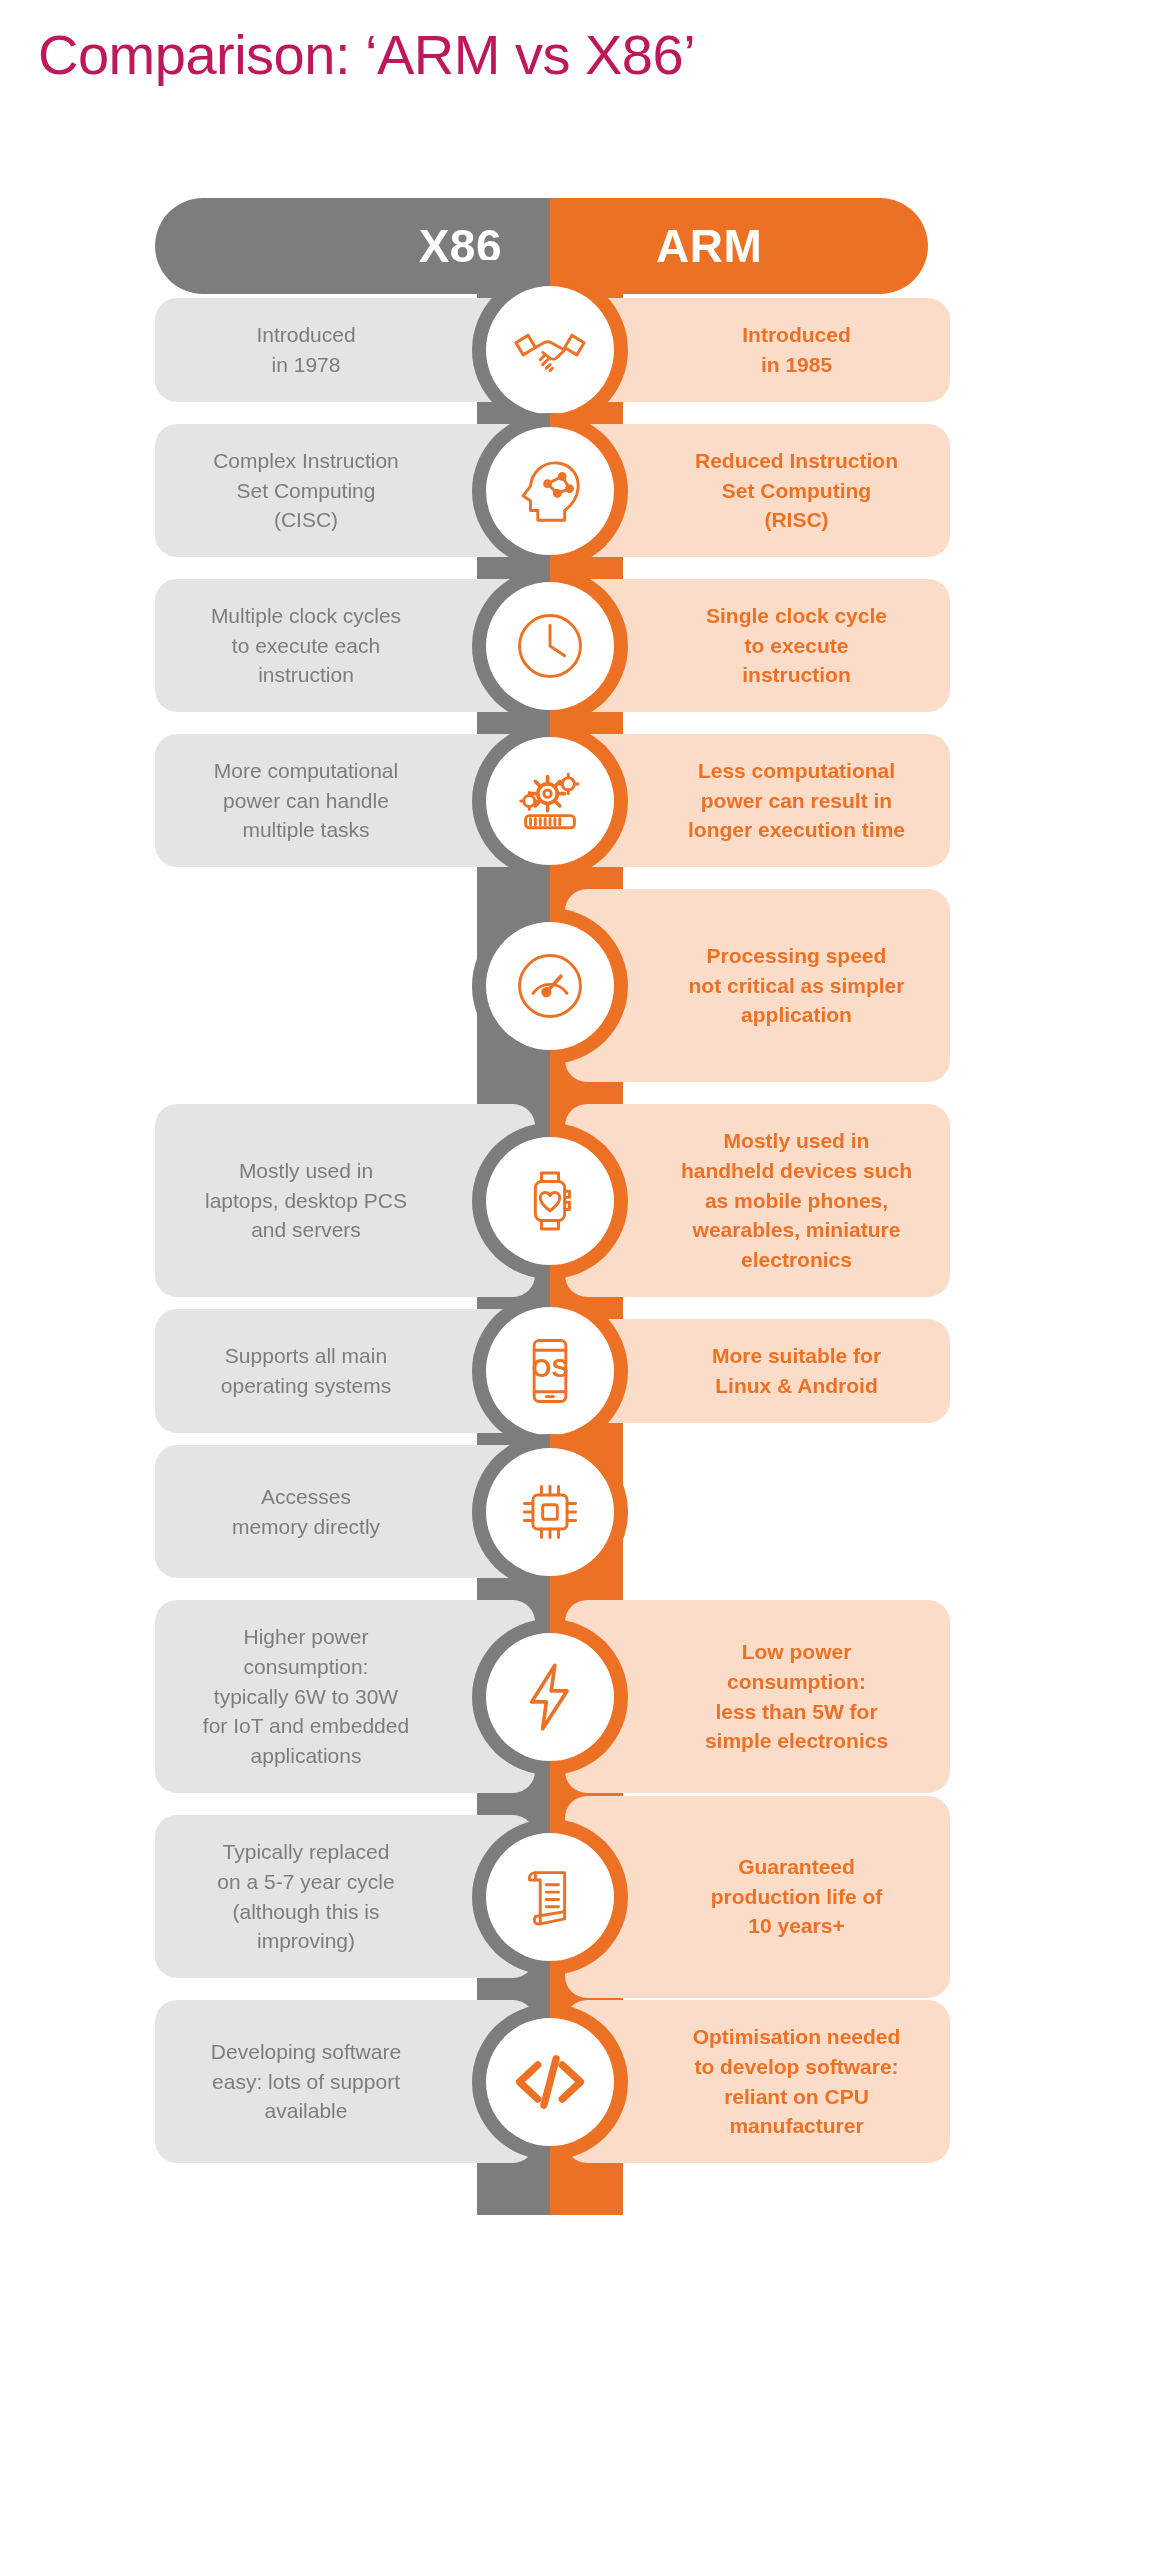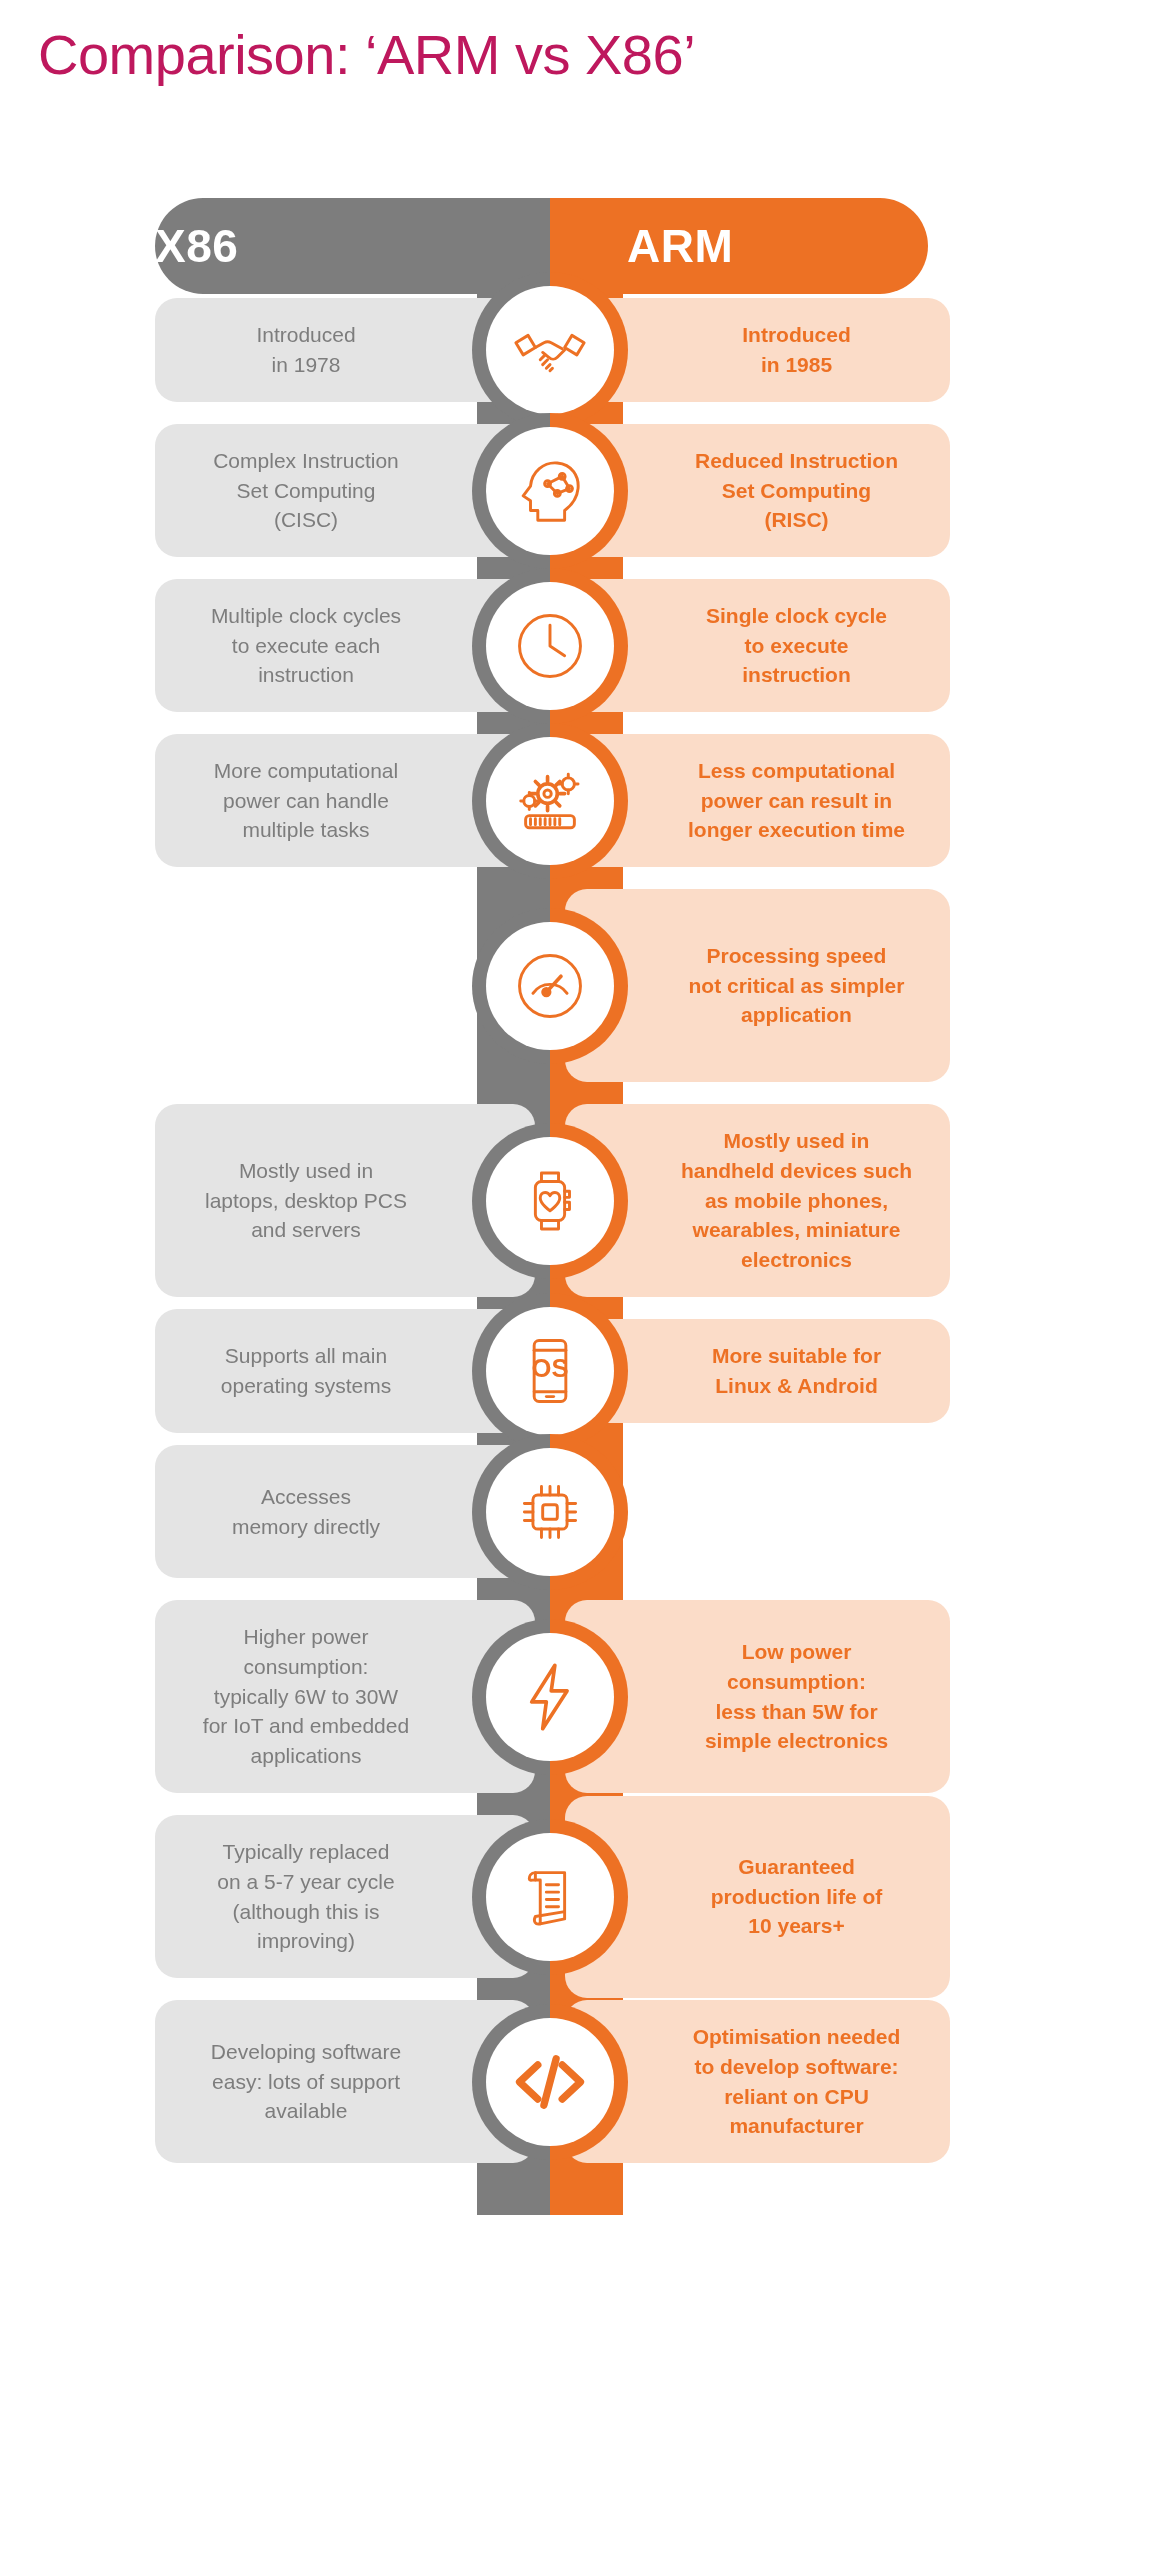--- a/index.html
+++ b/index.html
@@ -41,34 +41,35 @@
   .header-left {
     position: absolute;
     left: 155px;
     top: 0;
     width: 395px;
     height: 96px;
     background: #7d7d7d;
     border-radius: 50px 0 0 50px;
     display: flex;
     align-items: center;
+    justify-content: flex-end;
     padding-right: 48px;
   }
   .header-right {
     position: absolute;
     left: 550px;
     top: 0;
     width: 378px;
     height: 96px;
     background: #ED7124;
     border-radius: 0 50px 50px 0;
     display: flex;
     align-items: center;
     justify-content: flex-start;
-    padding-left: 77px;
+    padding-left: 106px;
   }
   .header-label {
     color: #ffffff;
     font-size: 46px;
     font-weight: 700;
     letter-spacing: 0.5px;
   }
 
   
   .spine {

